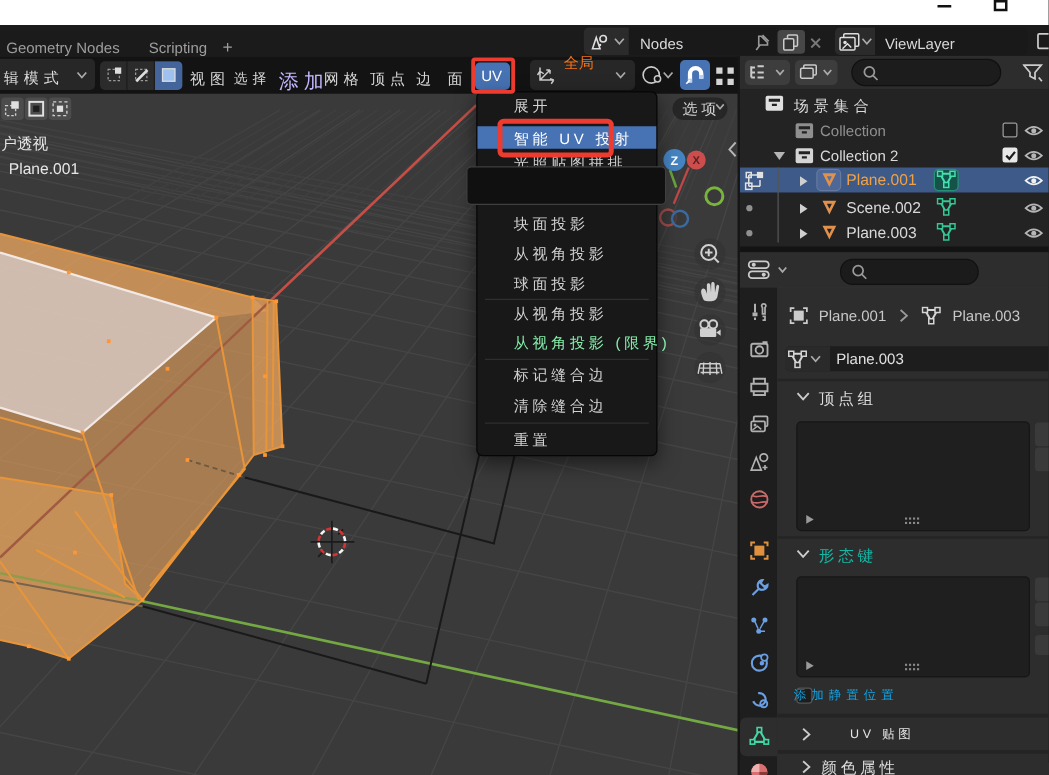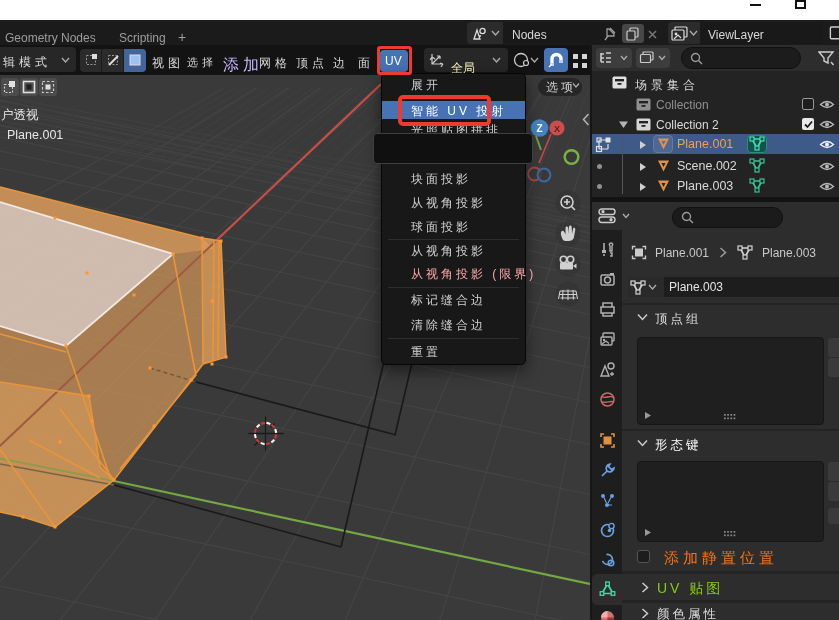--- a/index.html
+++ b/index.html
@@ -81,21 +81,21 @@
 <div class="t" style="left:259px;top:55px;font-size:12px;color:#d8d8d8;letter-spacing:4px">网格</div>
 <div class="t" style="left:296px;top:55px;font-size:12px;color:#d8d8d8;letter-spacing:4px">顶点</div>
 <div class="t" style="left:333px;top:55px;font-size:12px;color:#d8d8d8">边</div>
 <div class="t" style="left:358px;top:55px;font-size:12px;color:#d8d8d8">面</div>
 <div class="ab" style="left:380px;top:50px;width:28px;height:22px;background:#4772b3;border-radius:4px"></div>
 <div class="t" style="left:385px;top:54px;font-size:12px;color:#fff">UV</div>
 <div class="ab" style="left:424px;top:48px;width:84px;height:24px;background:#272727;border-radius:4px"></div>
 <svg class="ab" style="left:429px;top:52px" width="17" height="17" viewBox="0 0 17 17">
       <path d="M3 2 L3 12 L14 12 M3 12 L11 4 M3 5 L1 8 M3 5 L6 7 M11 4 L8 4 M11 4 L11 7 M14 12 L11 11 M14 12 L12 15" fill="none" stroke="#ccc" stroke-width="1.2"></path>
     </svg>
-<div class="t" style="left:451px;top:60px;font-size:12px;color:#fef9c3">全局</div>
+<div class="t" style="left:451px;top:42px;font-size:12px;color:#f97316">全局</div>
 <svg class="ab" style="left:492px;top:57px" width="9" height="7">
       <path d="M1 1 L4.5 5 L8 1" fill="none" stroke="#aaa" stroke-width="1.4"></path>
     </svg>
 <svg class="ab" style="left:513px;top:52px" width="26" height="17" viewBox="0 0 26 17">
       <circle cx="8" cy="8" r="6.5" fill="none" stroke="#ccc" stroke-width="1.3"></circle>
       <circle cx="13" cy="11" r="2.5" fill="#131313" stroke="#ccc" stroke-width="1.2"></circle>
       <path d="M19 6 L22.5 10 L26 6" fill="none" stroke="#aaa" stroke-width="1.4" transform="translate(-1 0)"></path>
     </svg>
 <div class="ab" style="left:544px;top:48px;width:24px;height:24px;background:#4772b3;border-radius:4px"></div>
 <svg class="ab" style="left:547px;top:51px" width="18" height="18" viewBox="0 0 18 18">
@@ -479,47 +479,47 @@
         <rect x="10.6" y="1.0" width="1.7" height="1.7"></rect>
         <rect x="10.6" y="4.5" width="1.7" height="1.7"></rect>
       </g>
     </svg>
     <div class="ab" style="left:828px;top:338px;width:11px;height:19px;background:#3a3a3a;border-radius:3px 0 0 3px"></div>
     <div class="ab" style="left:828px;top:358px;width:11px;height:19px;background:#3a3a3a;border-radius:3px 0 0 3px"></div>
     <div class="ab" style="left:622px;top:429px;width:217px;height:2px;background:#242424"></div>
     <svg class="ab" style="left:637px;top:439px" width="11" height="8">
       <path d="M1 1.5 L5.5 6.5 L10 1.5" fill="none" stroke="#ccc" stroke-width="1.5"></path>
     </svg>
-    <div class="t" style="left:655px;top:437px;font-size:12.5px;color:#ffffff;letter-spacing:3px">形态键</div>
+    <div class="t" style="left:655px;top:437px;font-size:12.5px;color:#14b8a6;letter-spacing:3px">形态键</div>
     <div class="ab" style="left:637px;top:461px;width:187px;height:81px;background:#1f1f1f;border:1px solid #161616;border-radius:4px"></div>
     <svg class="ab" style="left:644px;top:528px" width="8" height="9">
       <path d="M1 1 L7 4.5 L1 8 Z" fill="#9a9a9a"></path>
     </svg>
     <svg class="ab" style="left:723px;top:530px" width="14" height="8">
       <g fill="#8a8a8a">
         <rect x="1.0" y="1.0" width="1.7" height="1.7"></rect>
         <rect x="1.0" y="4.5" width="1.7" height="1.7"></rect>
         <rect x="4.2" y="1.0" width="1.7" height="1.7"></rect>
         <rect x="4.2" y="4.5" width="1.7" height="1.7"></rect>
         <rect x="7.4" y="1.0" width="1.7" height="1.7"></rect>
         <rect x="7.4" y="4.5" width="1.7" height="1.7"></rect>
         <rect x="10.6" y="1.0" width="1.7" height="1.7"></rect>
         <rect x="10.6" y="4.5" width="1.7" height="1.7"></rect>
       </g>
     </svg>
     <div class="ab" style="left:828px;top:462px;width:11px;height:19px;background:#3a3a3a;border-radius:3px 0 0 3px"></div>
     <div class="ab" style="left:828px;top:482px;width:11px;height:19px;background:#3a3a3a;border-radius:3px 0 0 3px"></div>
     <div class="ab" style="left:828px;top:508px;width:11px;height:16px;background:#3a3a3a;border-radius:3px 0 0 3px"></div>
     <div class="ab" style="left:637px;top:550px;width:13px;height:13px;background:#1d1d1d;border:1px solid #555;border-radius:3px"></div>
-    <div class="t" style="left:664px;top:549px;font-size:15px;color:#f97316;letter-spacing:4px">添加静置位置</div>
+    <div class="t" style="left:635px;top:549px;font-size:10px;color:#0ea5e9;letter-spacing:4px">添加静置位置</div>
     <div class="ab" style="left:622px;top:571px;width:217px;height:3px;background:#242424"></div>
     <svg class="ab" style="left:641px;top:582px" width="8" height="11">
       <path d="M1.5 1 L6.5 5.5 L1.5 10" fill="none" stroke="#ccc" stroke-width="1.5"></path>
     </svg>
-    <div class="t" style="left:657px;top:580px;font-size:14px;color:#84cc16;letter-spacing:3px">UV 贴图</div>
+    <div class="t" style="left:680px;top:580px;font-size:10px;color:#e5e5e5;letter-spacing:3px">UV 贴图</div>
     <div class="ab" style="left:622px;top:600px;width:217px;height:3px;background:#242424"></div>
     <svg class="ab" style="left:641px;top:608px" width="8" height="11">
       <path d="M1.5 1 L6.5 5.5 L1.5 10" fill="none" stroke="#ccc" stroke-width="1.5"></path>
     </svg>
     <div class="t" style="left:657px;top:606px;font-size:12.5px;color:#dcdcdc;letter-spacing:3px">颜色属性</div>
 
 <div class="ab" style="left:592px;top:574px;width:30px;height:31px;background:#2d2d2d;border-radius:5px 0 0 5px"></div>
     <svg class="ab" style="left:599px;top:241px" width="17" height="17" viewBox="0 0 17 17">
       <path d="M5 2 L5 9 M5 13 L5 15" stroke="#b0b0b0" stroke-width="1.6"></path>
       <path d="M3 9 L7 9 L7 12 L3 12 Z" fill="#b0b0b0"></path>
@@ -584,21 +584,21 @@
     <div class="ab" style="left:381px;top:73px;width:145px;height:292px;background:#181818;border:1px solid #060606;border-radius:5px;box-shadow:0 6px 16px rgba(0,0,0,0.5)"></div>
     <div class="t" style="letter-spacing:3px;left:411px;top:77px;font-size:12px;color:#d2d2d2">展开</div>
     <div class="ab" style="left:382px;top:101px;width:143px;height:18px;background:#4772b3"></div>
     <div class="t" style="letter-spacing:3px;left:411px;top:103px;font-size:12px;color:#ffffff">智能 UV 投射</div>
     <div class="t" style="letter-spacing:3px;left:411px;top:122px;font-size:12px;color:#d2d2d2">光照贴图拼排</div>
     <div class="t" style="letter-spacing:3px;left:411px;top:171px;font-size:12px;color:#d2d2d2">块面投影</div>
     <div class="t" style="letter-spacing:3px;left:411px;top:195px;font-size:12px;color:#d2d2d2">从视角投影</div>
     <div class="t" style="letter-spacing:3px;left:411px;top:219px;font-size:12px;color:#d2d2d2">球面投影</div>
     <div class="ab" style="left:388px;top:239px;width:131px;height:1px;background:#2e2e2e"></div>
     <div class="t" style="letter-spacing:3px;left:411px;top:243px;font-size:12px;color:#d2d2d2">从视角投影</div>
-    <div class="t" style="letter-spacing:3px;left:411px;top:266px;font-size:12px;color:#fca5a5">从视角投影 (限界)</div>
+    <div class="t" style="letter-spacing:3px;left:411px;top:266px;font-size:12px;color:#86efac">从视角投影 (限界)</div>
     <div class="ab" style="left:388px;top:287px;width:131px;height:1px;background:#2e2e2e"></div>
     <div class="t" style="letter-spacing:3px;left:411px;top:292px;font-size:12px;color:#d2d2d2">标记缝合边</div>
     <div class="t" style="letter-spacing:3px;left:411px;top:317px;font-size:12px;color:#d2d2d2">清除缝合边</div>
     <div class="ab" style="left:388px;top:338px;width:131px;height:1px;background:#2e2e2e"></div>
     <div class="t" style="letter-spacing:3px;left:411px;top:344px;font-size:12px;color:#d2d2d2">重置</div>
     <div class="ab" style="left:373px;top:133px;width:160px;height:31px;background:#101010;border:1px solid #3f3f3f;border-radius:4px"></div>
     <div class="ab" style="left:377px;top:46px;width:35px;height:29px;border:3px solid #ee3b30;border-radius:3px"></div>
     <div class="ab" style="left:398px;top:95px;width:93px;height:31px;border:4px solid #ee3b30;border-radius:5px"></div>
 </div>
 </body></html>

